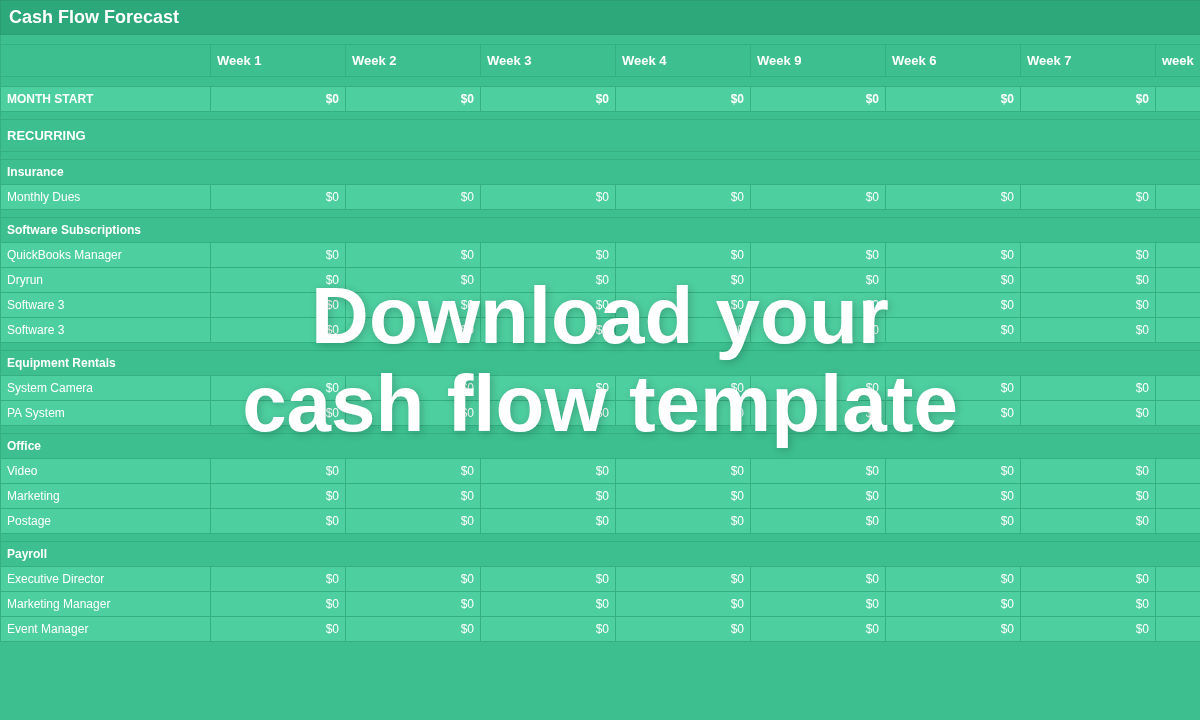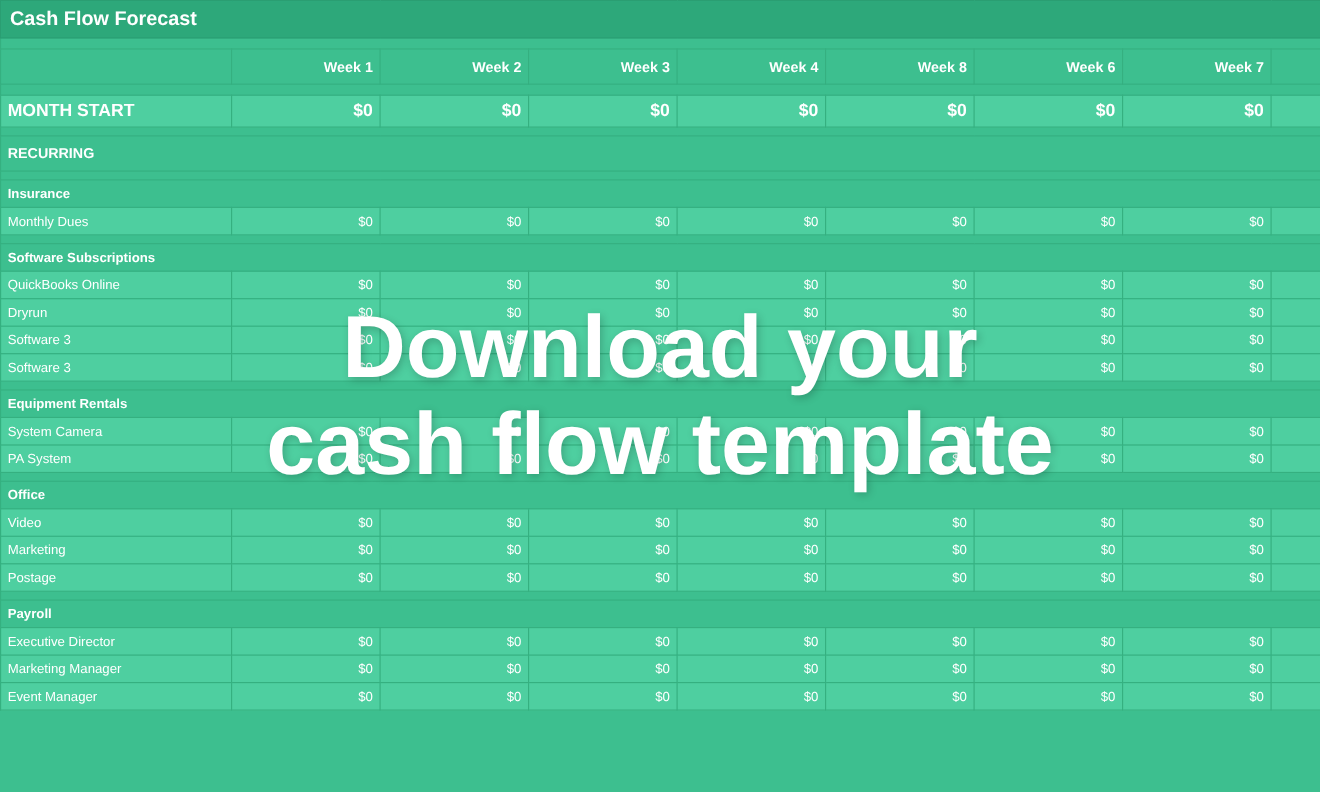--- a/index.html
+++ b/index.html
@@ -44,28 +44,28 @@
       background: #3dbf8f;
       color: white;
       font-weight: bold;
       font-size: 13px;
       padding: 8px 6px;
       border: 1px solid #35b080;
       text-align: left;
     }
 
     .col-header-row td:not(:first-child) {
-      text-align: right;
+      text-align: left;
     }
 
     .month-start-row td {
       background: #4ecfa0;
       color: white;
       font-weight: bold;
-      font-size: 16px;
+      font-size: 12px;
       padding: 5px 6px;
       border: 1px solid #35b080;
     }
 
     .month-start-row td:not(:first-child) {
       text-align: right;
     }
 
     .recurring-row td {
       background: #3dbf8f;
@@ -156,21 +156,21 @@
       <tr class="header-spacer">
         <td colspan="9"></td>
       </tr>
 
       <tr class="col-header-row">
         <td></td>
         <td>Week 1</td>
         <td>Week 2</td>
         <td>Week 3</td>
         <td>Week 4</td>
-        <td>Week 8</td>
+        <td>Week 9</td>
         <td>Week 6</td>
         <td>Week 7</td>
         <td>week</td>
       </tr>
 
       <tr class="header-spacer">
         <td colspan="9"></td>
       </tr>
 
       <tr class="month-start-row">
@@ -213,21 +213,21 @@
       </tr>
 
       <tr class="empty-row">
           <td colspan="9"></td>
         </tr>
 
       <tr class="category-row">
         <td colspan="9">Software Subscriptions</td>
       </tr>
       <tr class="data-row">
-        <td>QuickBooks Online</td>
+        <td>QuickBooks Manager</td>
         <td>$0</td>
         <td>$0</td>
         <td>$0</td>
         <td>$0</td>
         <td>$0</td>
         <td>$0</td>
         <td>$0</td>
         <td></td>
       </tr>
       <tr class="data-row">

